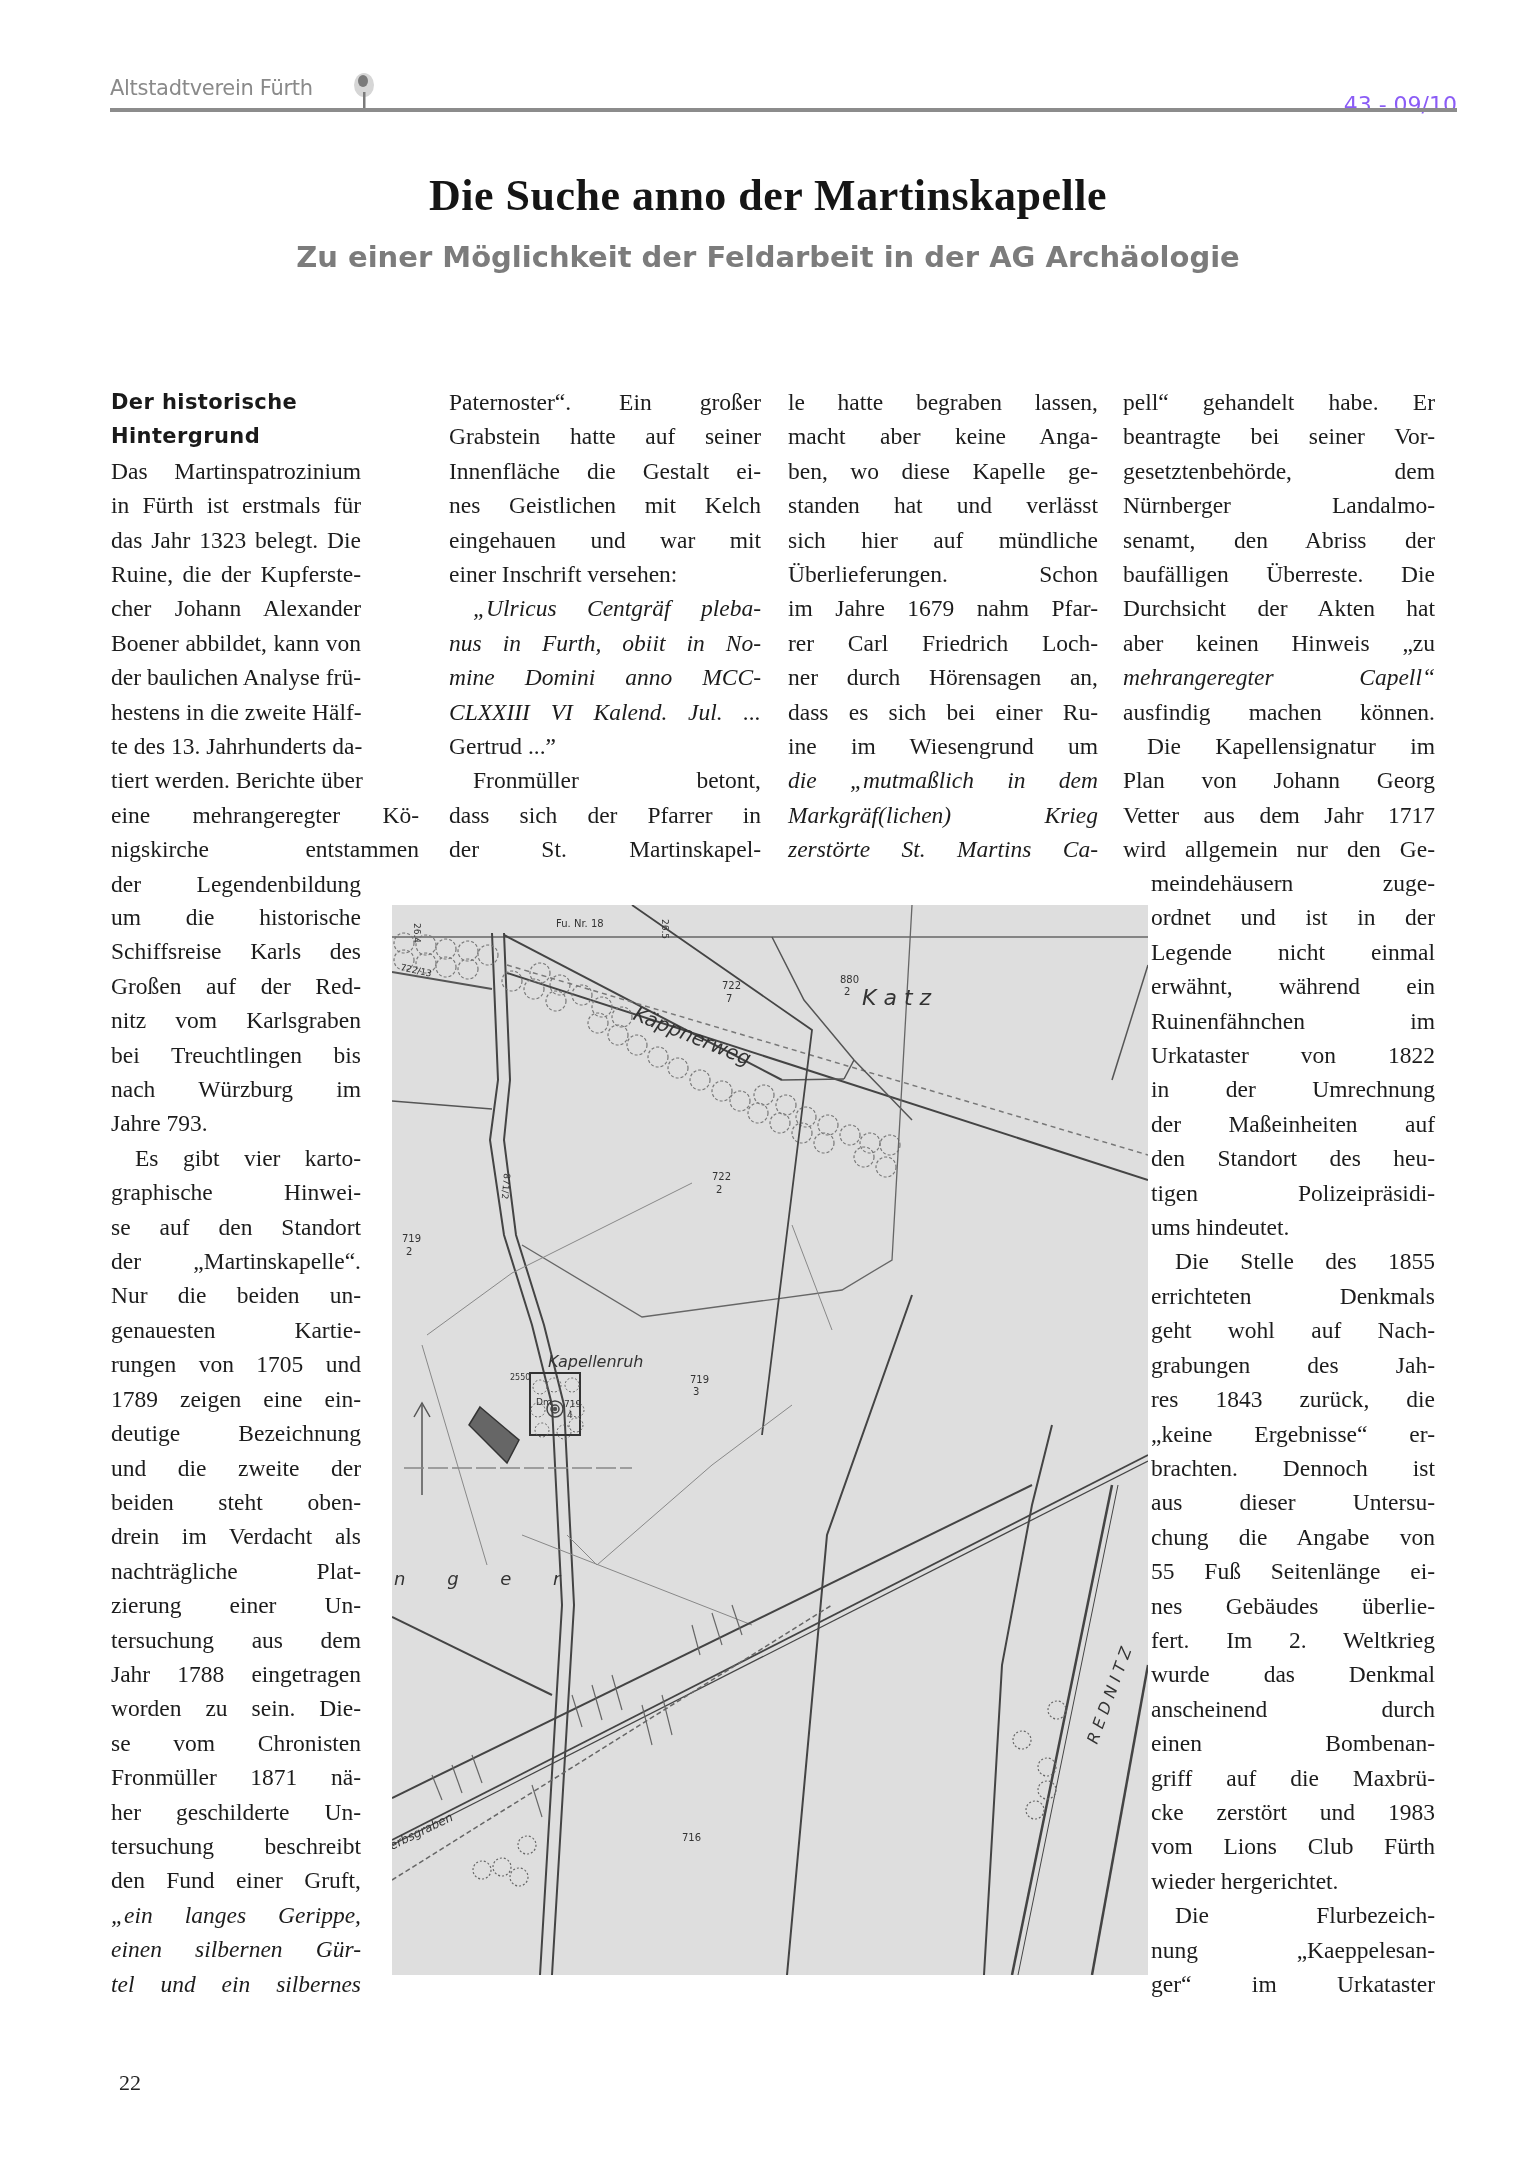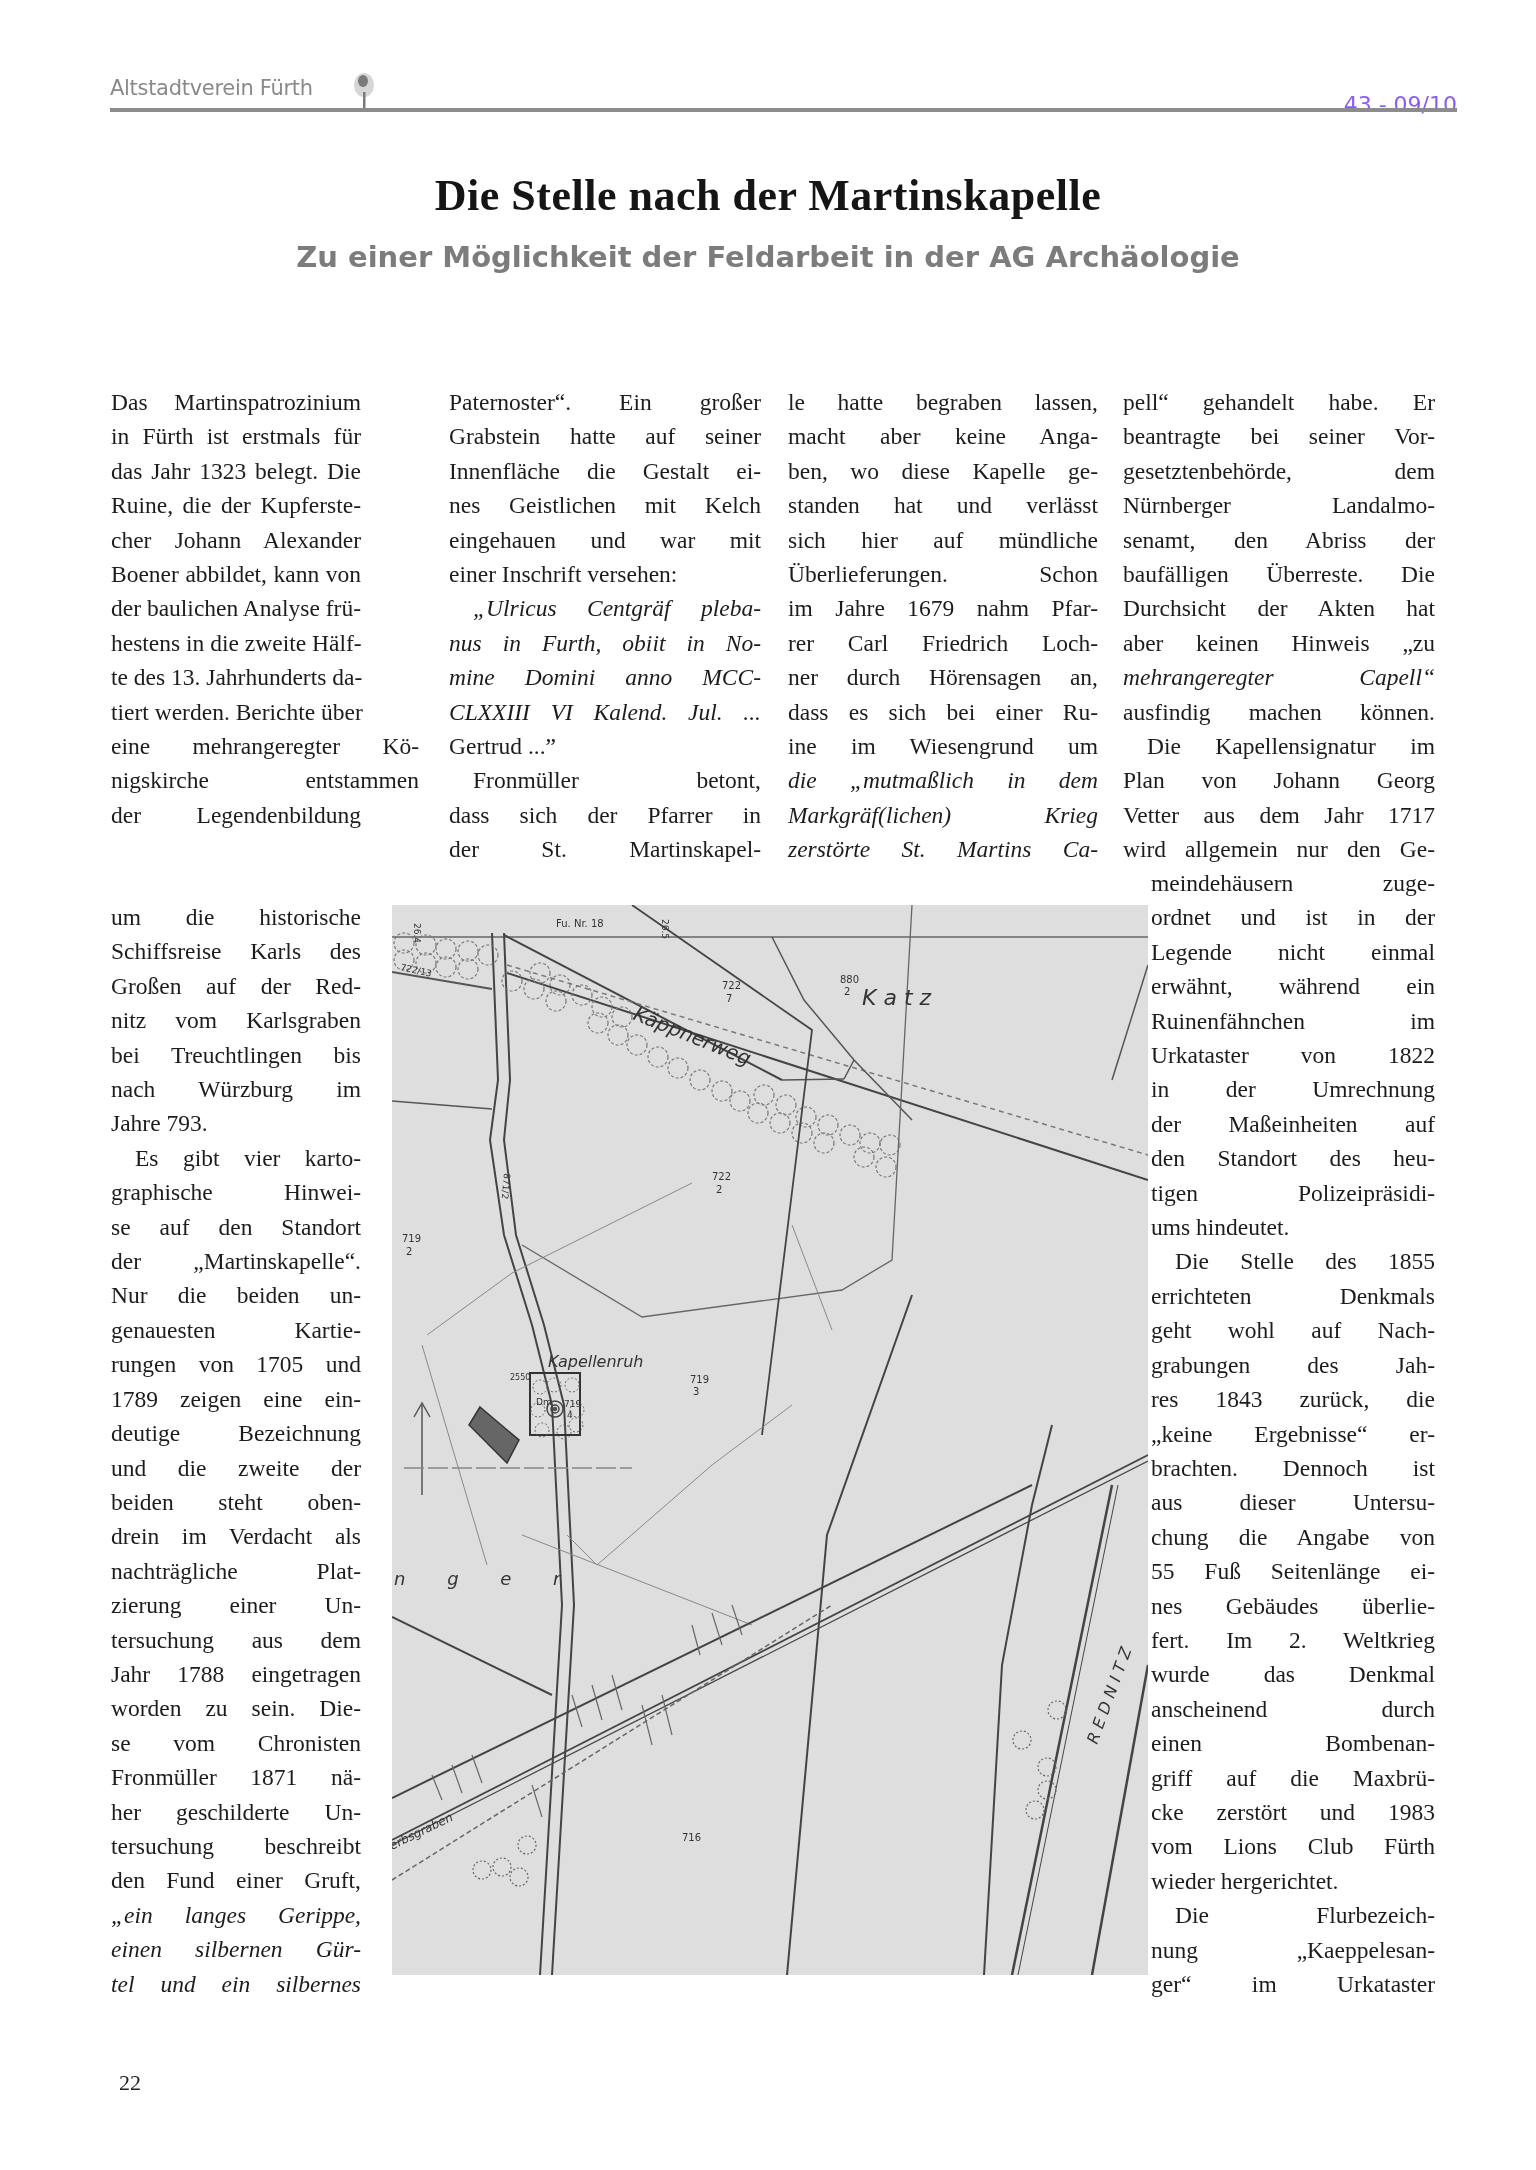--- a/index.html
+++ b/index.html
@@ -39,24 +39,28 @@
     <svg width="30" height="40" viewBox="0 0 30 40">
       <ellipse cx="14" cy="13" rx="10" ry="12" fill="#d6d6d6"></ellipse>
       <ellipse cx="13" cy="9" rx="5" ry="6" fill="#7a7a7a"></ellipse>
       <rect x="13" y="20" width="2.5" height="18" fill="#7a7a7a"></rect>
     </svg>
   </span>
   <span class="issue">43 - 09/10</span>
 </div>
 <div class="header-rule"></div>
 
-<h1 class="title" style="margin:0">Die Stelle nach der Martinskapelle</h1>
+<h1 class="title" style="margin:0">Die Suche anno der Martinskapelle</h1>
 <h2 class="subtitle" style="margin:0">Zu einer Möglichkeit der Feldarbeit in der AG Archäologie</h2>
 
 <div class="col c1">
+  <div class="heading">
+    <span>Der historische</span><br>
+    <span>Hintergrund</span>
+  </div>
   <span class="line">Das Martinspatrozinium</span>
   <span class="line">in Fürth ist erstmals für</span>
   <span class="line">das Jahr 1323 belegt. Die</span>
   <span class="line">Ruine, die der Kupferste-</span>
   <span class="line">cher Johann Alexander</span>
   <span class="line">Boener abbildet, kann von</span>
   <span class="line">der baulichen Analyse frü-</span>
   <span class="line">hestens in die zweite Hälf-</span>
   <span class="line">te des 13. Jahrhunderts da-</span>
   <span class="line">tiert werden. Berichte über</span>

